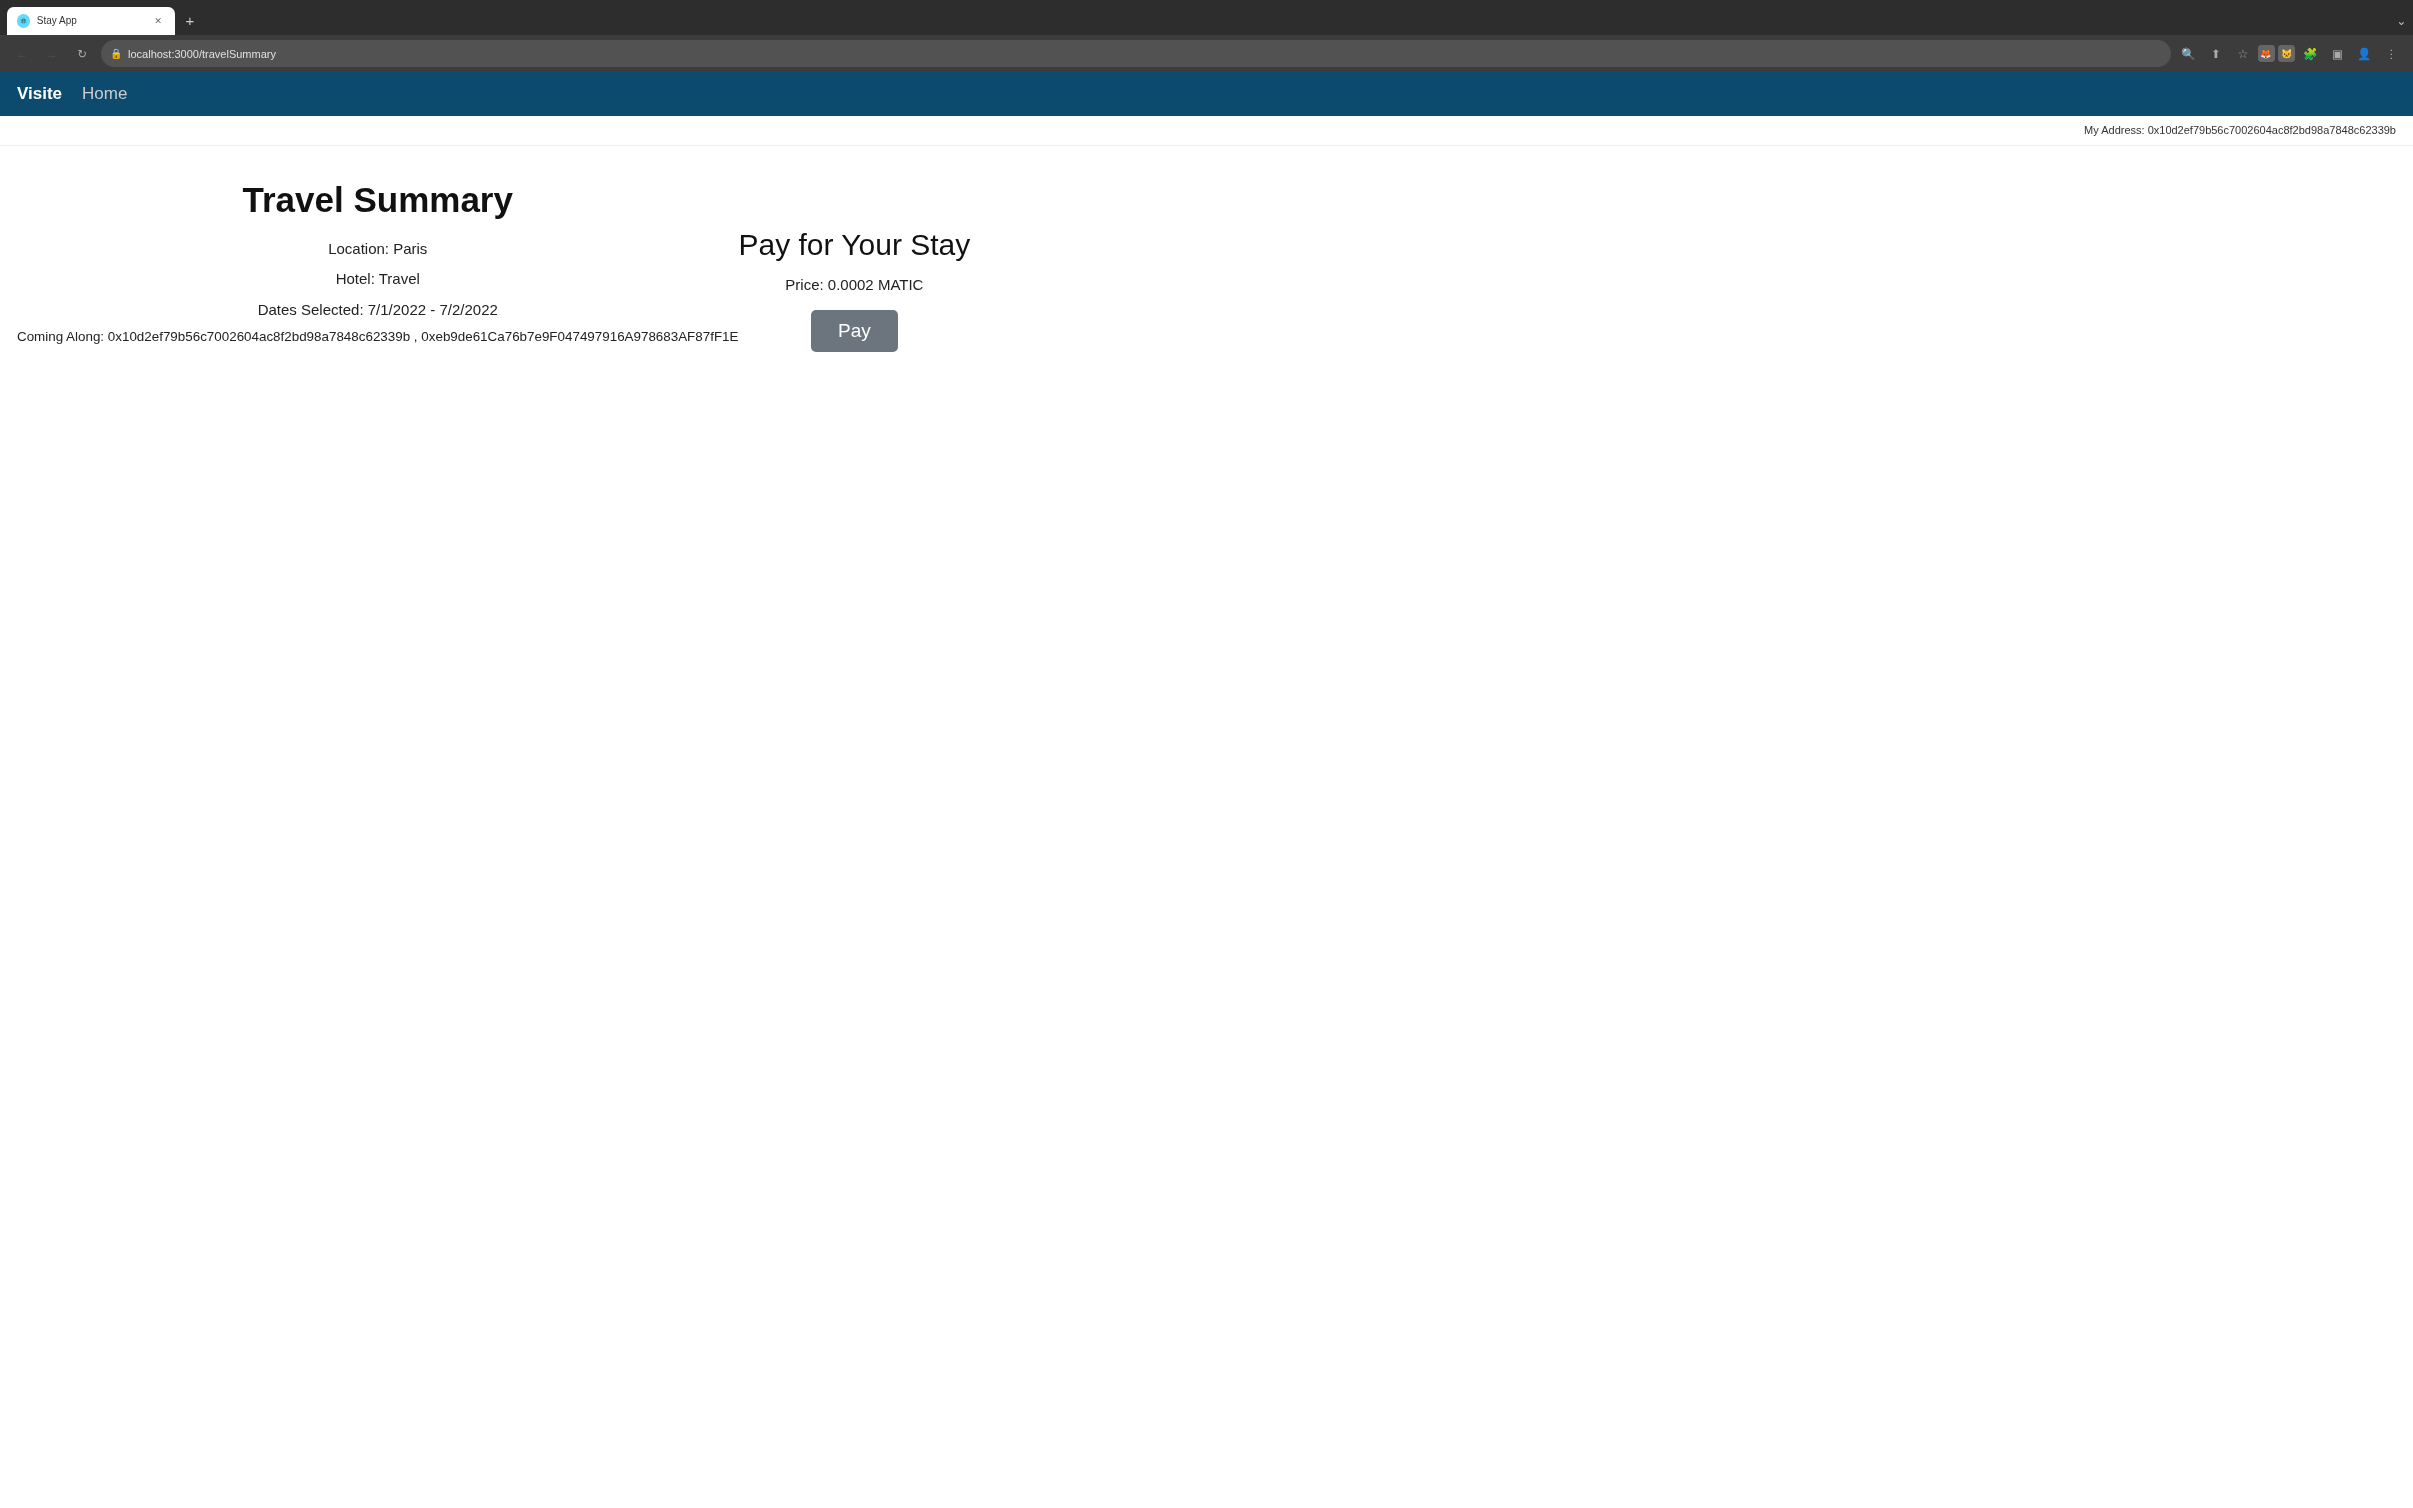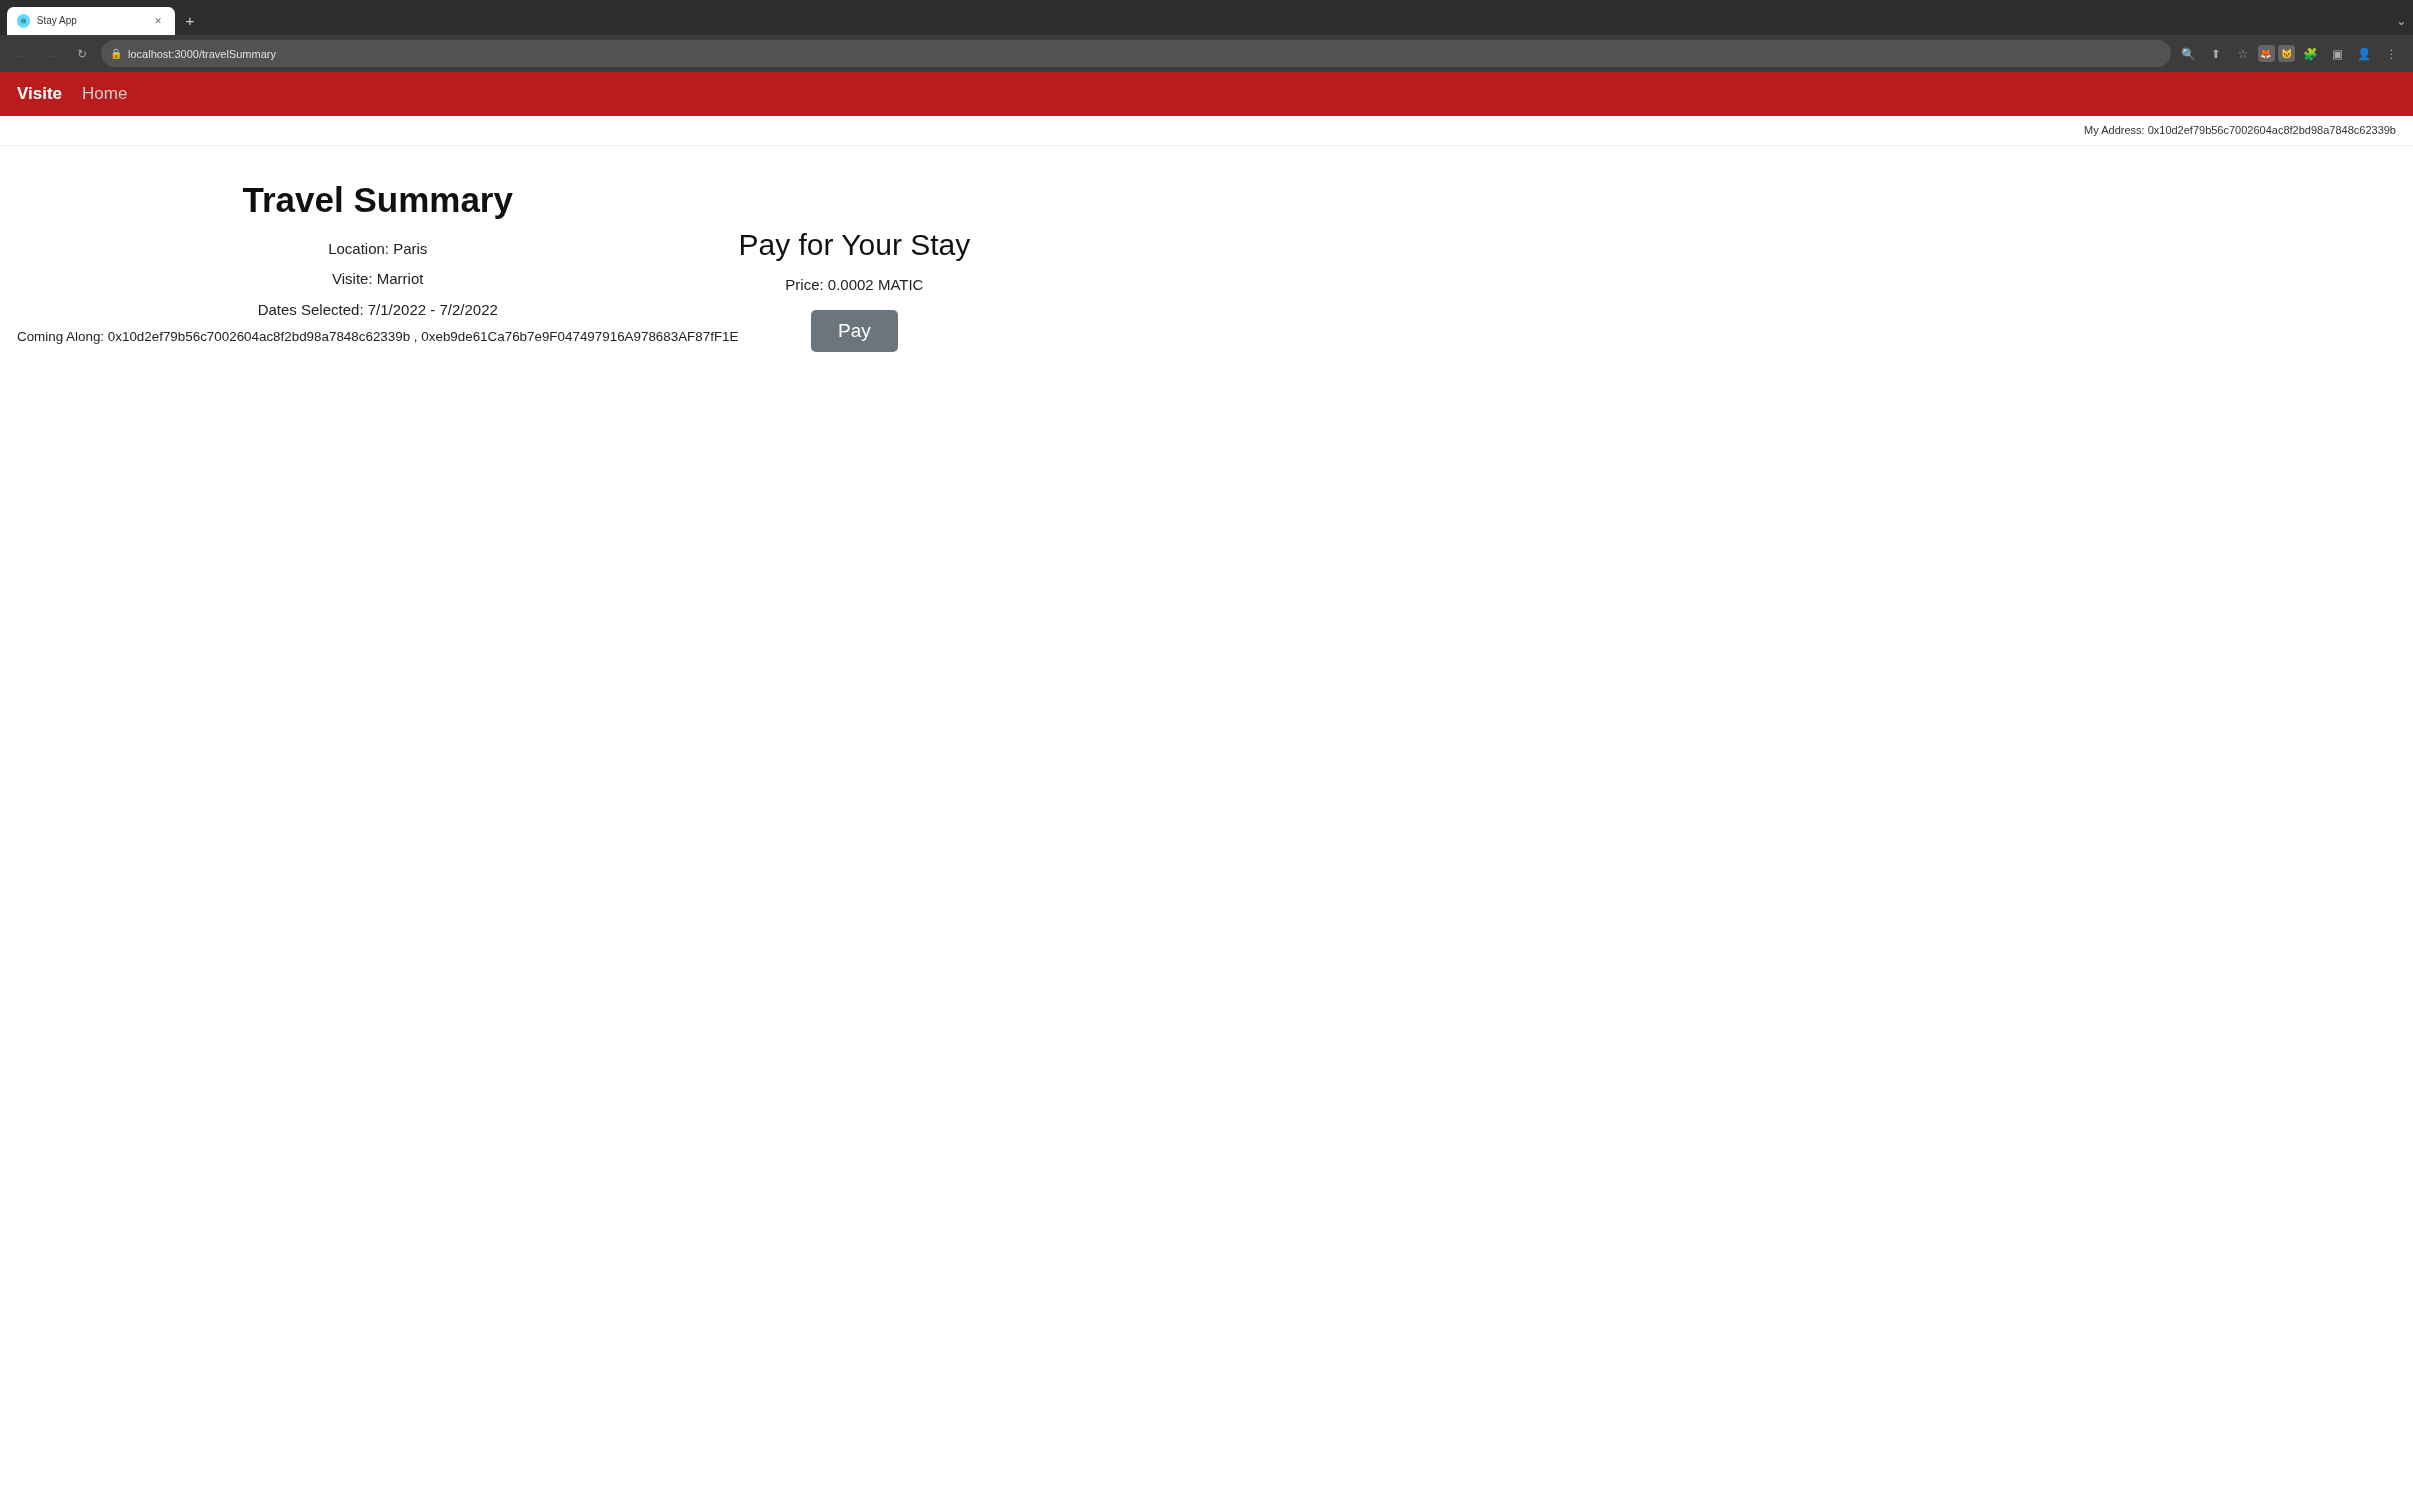--- a/index.html
+++ b/index.html
@@ -166,21 +166,21 @@
       border-radius: 3.4px;
       background: #666;
       display: flex;
       align-items: center;
       justify-content: center;
       font-size: 9.2px;
     }
 
     
     .app-navbar {
-      background: #b91c1c;
+      background: #0c4a6e;
       padding: 0 17px;
       display: flex;
       align-items: center;
       gap: 20px;
       height: 44px;
     }
 
     .navbar-brand {
       color: #ffffff;
       font-size: 17px;
@@ -310,21 +310,21 @@
   <a class="navbar-link">Home</a>
 </nav>
 
 <div class="address-display">My Address: 0x10d2ef79b56c7002604ac8f2bd98a7848c62339b</div>
 
 <div class="main-content">
 
   <div class="travel-summary-section">
     <h1 class="page-title">Travel Summary</h1>
     <p class="summary-detail">Location: Paris</p>
-    <p class="summary-detail">Visite: Marriot</p>
+    <p class="summary-detail">Hotel: Travel</p>
     <p class="summary-detail">Dates Selected: 7/1/2022 - 7/2/2022</p>
     <p class="coming-along">Coming Along: 0x10d2ef79b56c7002604ac8f2bd98a7848c62339b , 0xeb9de61Ca76b7e9F047497916A978683AF87fF1E</p>
   </div>
 
   <div class="pay-section">
     <h2 class="pay-title">Pay for Your Stay</h2>
     <p class="price-text">Price: 0.0002 MATIC</p>
     <button class="pay-button">Pay</button>
   </div>
 

